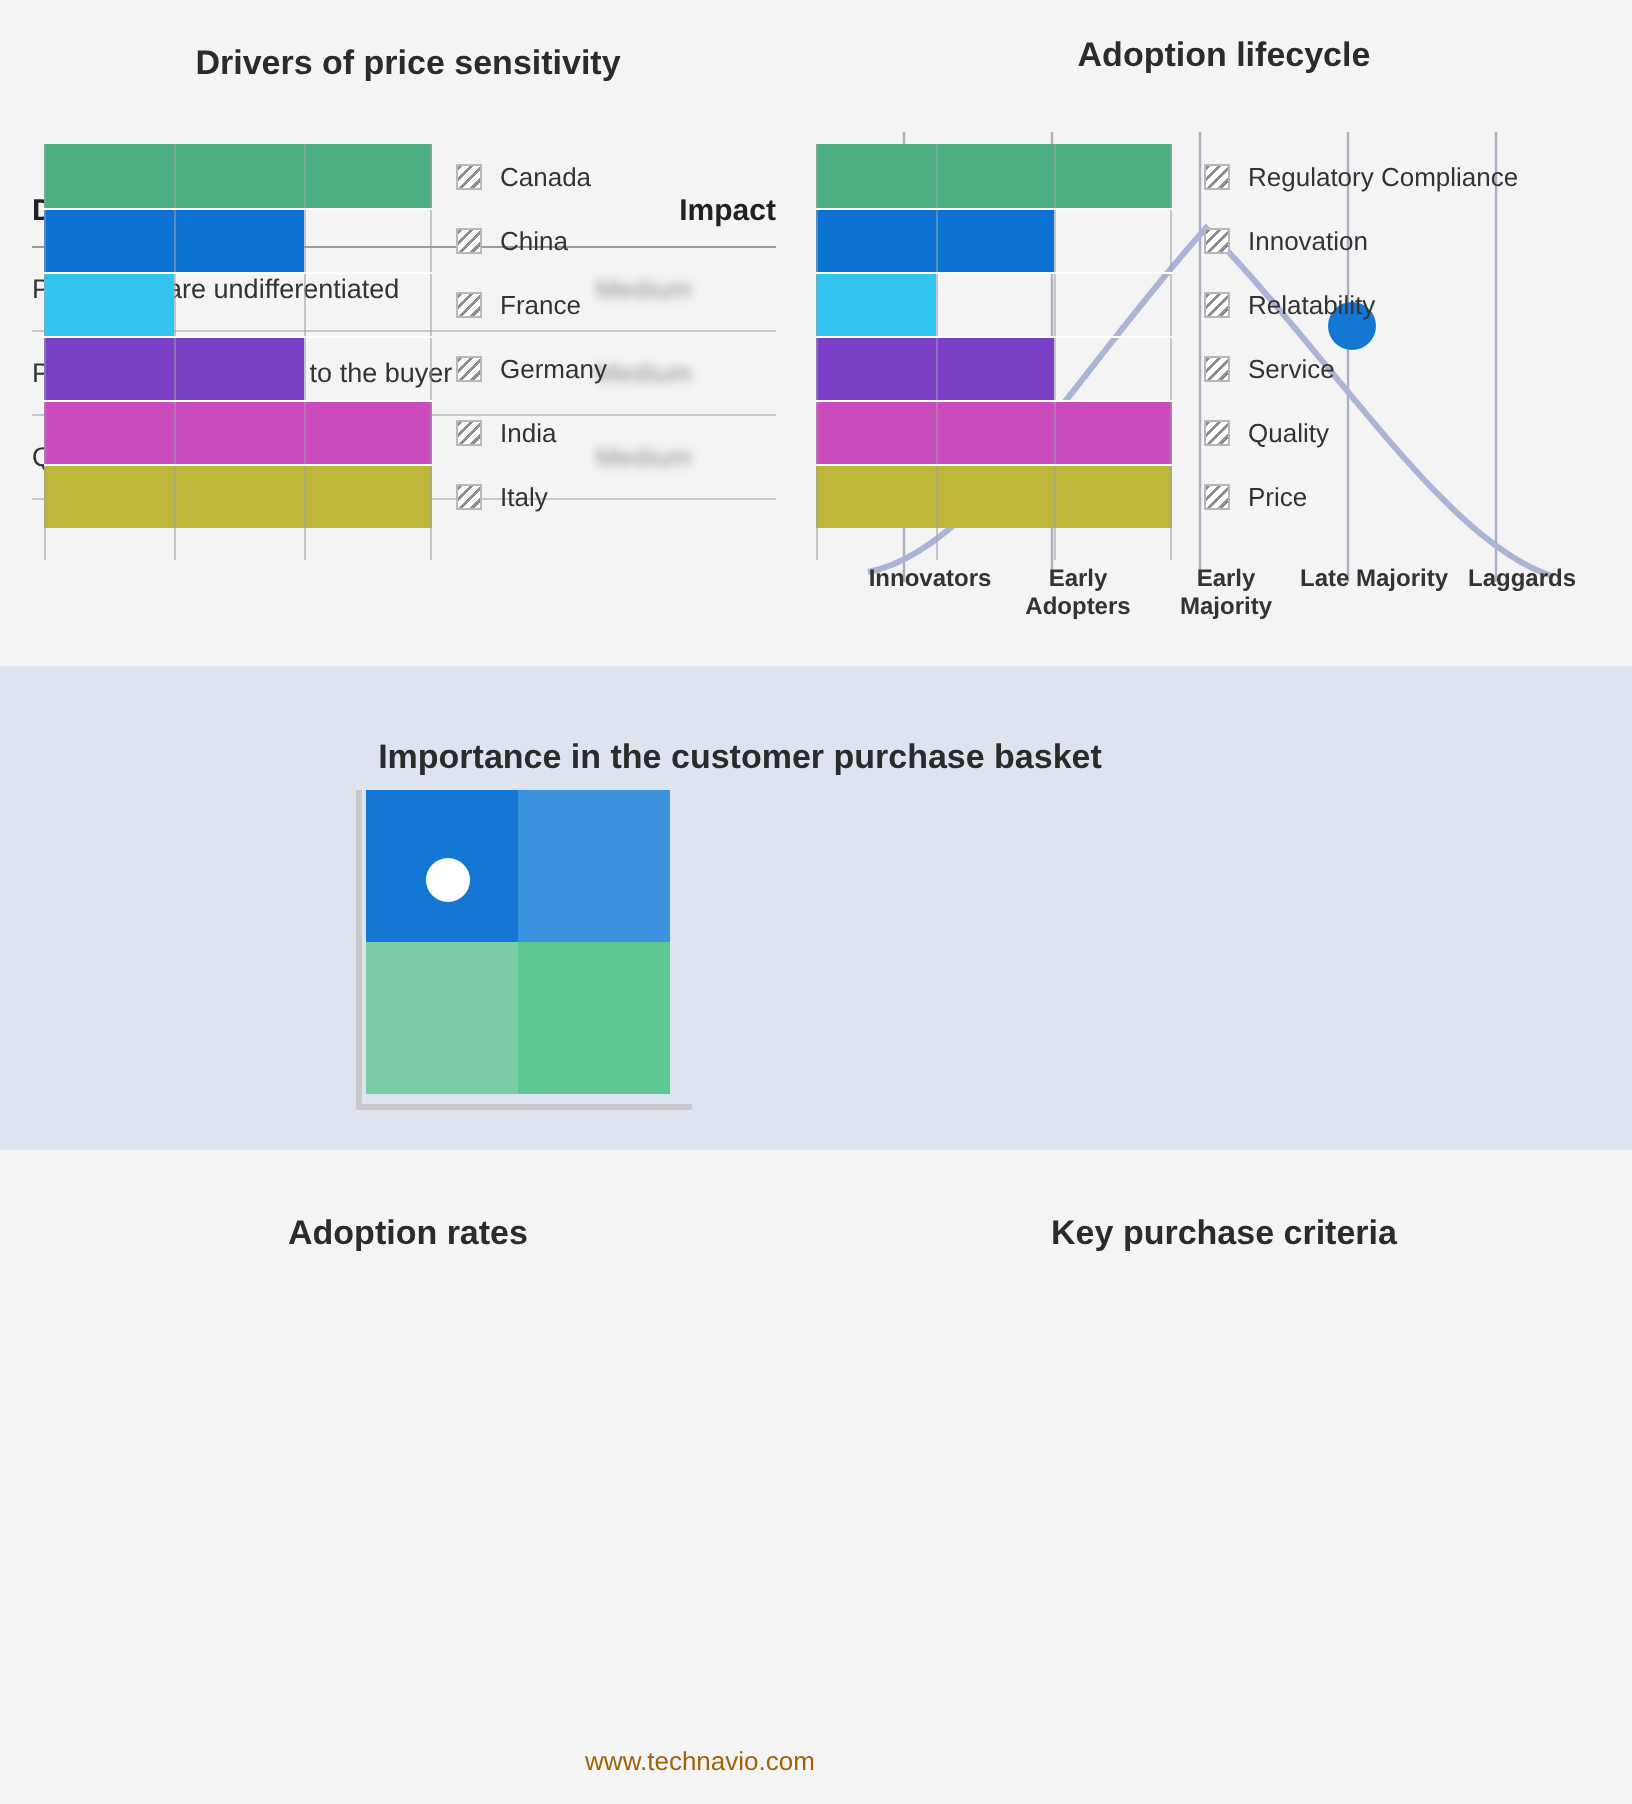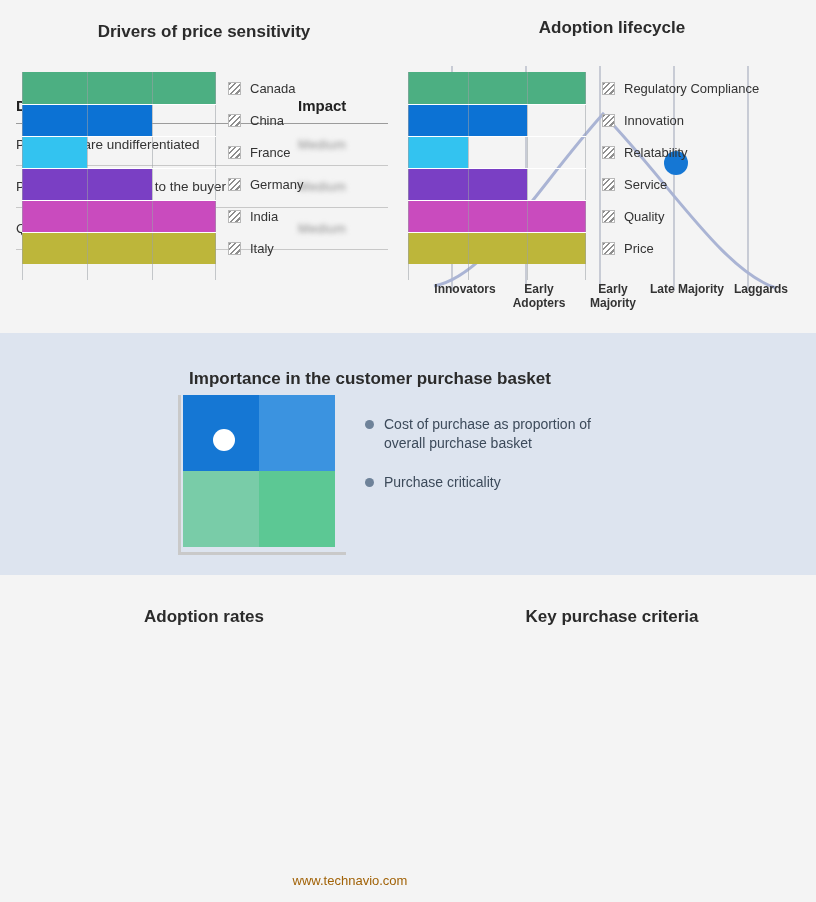--- a/index.html
+++ b/index.html
@@ -49,21 +49,21 @@
     font-size: 13.5px;
     color: #333;
   }
   .tbl .row.head {
     font-weight: bold; font-size: 15px; color: #222;
     border-bottom: 1px solid #9b9b9b;
     height: 36px;
   }
   .tbl .c-driver { flex: 1 1 auto; }
   .tbl .c-impact { width: 90px; text-align: left; }
-  .tbl .row.head .c-impact { text-align: left; }
+  .tbl .row.head .c-impact { text-align: right; }
   .blurred {
     color: #8d8d8d;
     filter: blur(2.4px);
     font-size: 13px;
     letter-spacing: .3px;
   }
   .summary-bar {
     position: absolute; left: 16px; top: 272px;
     width: 372px; height: 36px;
     background: #0c72d4;
@@ -234,30 +234,20 @@
       <div class="quad-axis-h"></div>
       <div class="quad">
         <div style="background:#1577d4"></div>
         <div style="background:#3b93e0"></div>
         <div style="background:#79cca8"></div>
         <div style="background:#5cc894"></div>
       </div>
       <div class="dot-marker"></div>
     </div>
 
-    <div class="legend">
-      <div class="item">
-        <span class="bullet"></span>
-        <span class="lg-text">Cost of purchase as proportion of overall purchase basket</span>
-      </div>
-      <div class="item">
-        <span class="bullet"></span>
-        <span class="lg-text">Purchase criticality</span>
-      </div>
-    </div>
   </section>
 
   <section id="adoption">
     <div class="panel-title">Adoption rates</div>
   </section>
 
   <div class="bars left">
     <div class="barrow">
         <div class="barfill" style="width:100%;background:#4caf82"></div>
       </div>

